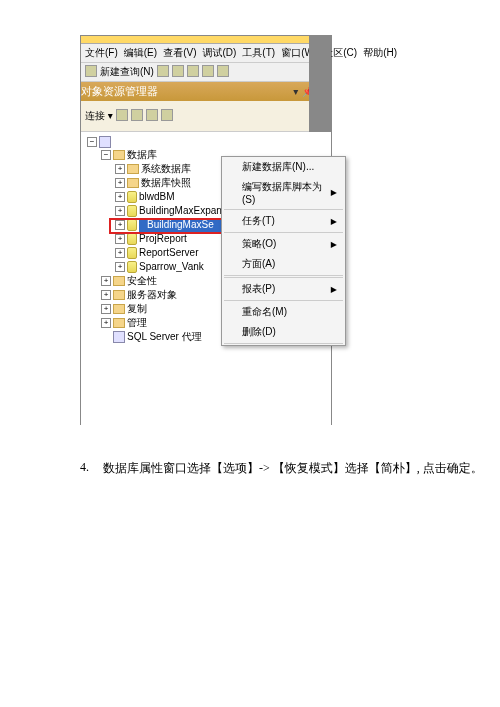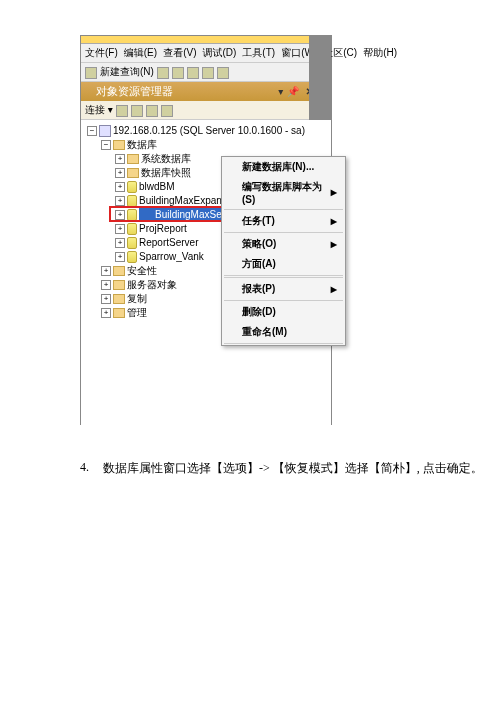--- a/index.html
+++ b/index.html
@@ -30,53 +30,53 @@
       display: flex;
       gap: 6px;
       font-size: 10px;
       border-bottom: 1px solid #ccc;
     }
     .menubar span { white-space: nowrap; }
     .toolbar {
       background: #f0f0f0;
       padding: 2px 4px;
       display: flex;
-      align-items: flex-end;
+      align-items: flex-start;
       gap: 3px;
       font-size: 10px;
       border-bottom: 1px solid #ccc;
     }
     .tbicon {
       width: 12px; height: 12px;
       background: #d0d0a0;
       border: 1px solid #999;
       display: inline-block;
     }
     .panel-header {
       background: linear-gradient(#d8a85a, #c8983a);
       color: #fff;
-      padding: 2px 15px;
+      padding: 2px 0;
       font-size: 11px;
       display: flex;
       justify-content: space-between;
       align-items: center;
     }
     .panel-header-right {
       display: flex; gap: 4px; align-items: center;
       color: #333;
       font-size: 10px;
     }
     .pin { font-size: 10px; }
     .close-x { font-weight: bold; padding: 0 2px; }
     .panel-sub {
       background: #f5f0e0;
-      padding: 2px 4px;
+      padding: 8px 4px;
       font-size: 10px;
       border-bottom: 1px solid #ccc;
-      display: flex; gap: 3px; align-items: flex-end;
+      display: flex; gap: 3px; align-items: flex-start;
     }
     .tree {
       background: #fff;
       height: 310px;
       padding: 4px 2px;
       font-size: 10px;
       line-height: 14px;
       overflow: hidden;
       position: relative;
     }
@@ -115,21 +115,21 @@
     .srvicon {
       width: 12px; height: 12px;
       background: #e0e0ff;
       border: 1px solid #88a;
       display: inline-block;
       margin-right: 2px;
     }
     .selected-item {
       background: #316ac5;
       color: #fff;
-      padding: 0 16px;
+      padding: 0 8px;
     }
     .red-box {
       border: 2px solid #d22;
       position: absolute;
     }
     .context-menu {
       position: absolute;
       left: 140px;
       top: 120px;
       width: 125px;
@@ -137,21 +137,20 @@
       border: 1px solid #999;
       box-shadow: 2px 2px 4px rgba(0,0,0,0.3);
       font-size: 10px;
       z-index: 10;
     }
     .context-menu .mi {
       padding: 3px 8px 3px 20px;
       display: flex;
       justify-content: space-between;
       align-items: center;
-      font-weight: bold;
     }
     .context-menu hr {
       border: none;
       border-top: 1px solid #ccc;
       margin: 1px 2px;
     }
     .arrow { font-size: 8px; }
     .miprop {
       border: 2px solid #d22;
       margin: -1px;
@@ -215,21 +214,20 @@
     <span class="tbicon"></span>
     <span class="tbicon"></span>
     <span class="tbicon"></span>
   </div>
 
   <div class="tree">
     <div class="tree-row">
         <span class="ind" style="width:4px"></span>
         <span class="exp">−</span>
         <span class="srvicon"></span>
-        <span>192.168.0.125 (SQL Server 10.0.1600 - sa)</span>
       </div>
     <div class="tree-row">
         <span class="ind" style="width:18px"></span>
         <span class="exp">−</span>
         <span class="folder"></span>
         <span>数据库</span>
       </div>
     <div class="tree-row">
         <span class="ind" style="width:32px"></span>
         <span class="exp">+</span>
@@ -294,20 +292,26 @@
         <span class="ind" style="width:18px"></span>
         <span class="exp">+</span>
         <span class="folder"></span>
         <span>复制</span>
       </div>
     <div class="tree-row">
         <span class="ind" style="width:18px"></span>
         <span class="exp">+</span>
         <span class="folder"></span>
         <span>管理</span>
+      </div>
+    <div class="tree-row">
+        <span class="ind" style="width:18px"></span>
+        <span class="ind" style="width:12px"></span>
+        <span class="srvicon"></span>
+        <span>SQL Server 代理</span>
       </div>
 
     <div class="red-box" style="left:28px; top:86px; width:118px; height:16px;"></div>
   </div>
 
   <div class="context-menu">
     <div class="mi">
         <span>新建数据库(N)...</span>
       </div>
     <div class="mi">
@@ -328,24 +332,24 @@
         <span>方面(A)</span>
       </div>
     <hr>
     <hr>
     <div class="mi">
         <span>报表(P)</span>
         <span class="arrow">▶</span>
       </div>
     <hr>
     <div class="mi">
+        <span>重命名(M)</span>
+      </div>
+    <div class="mi">
         <span>删除(D)</span>
-      </div>
-    <div class="mi">
-        <span>重命名(M)</span>
       </div>
     <hr>
   </div>
 </div>
 
 <div class="caption">
   <span class="num">4.</span>
   <span>数据库属性窗口选择【选项】-&gt; 【恢复模式】选择【简朴】, 点击确定。</span>
 </div>
 

